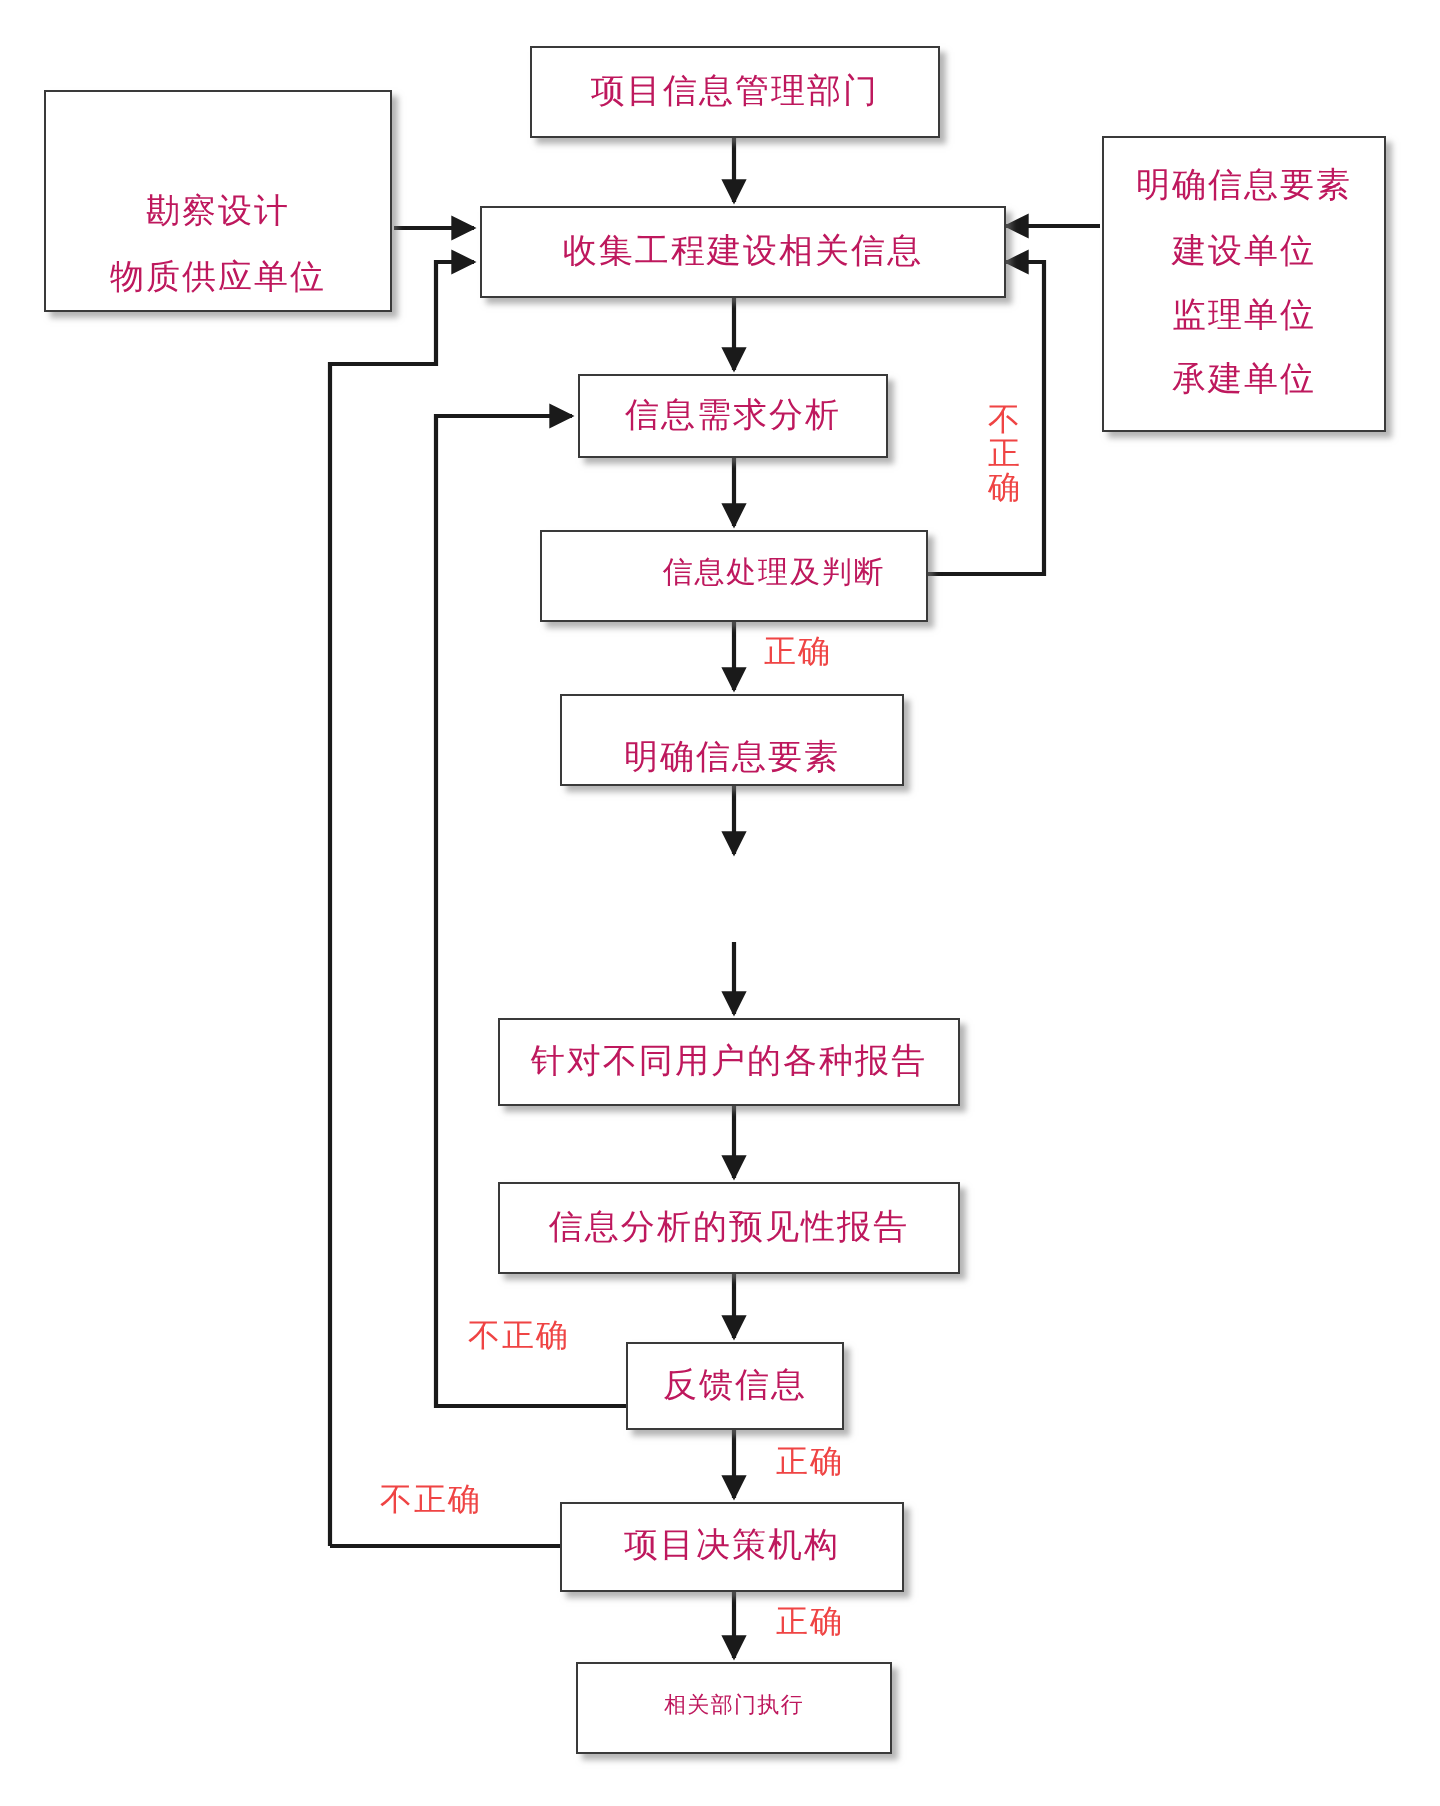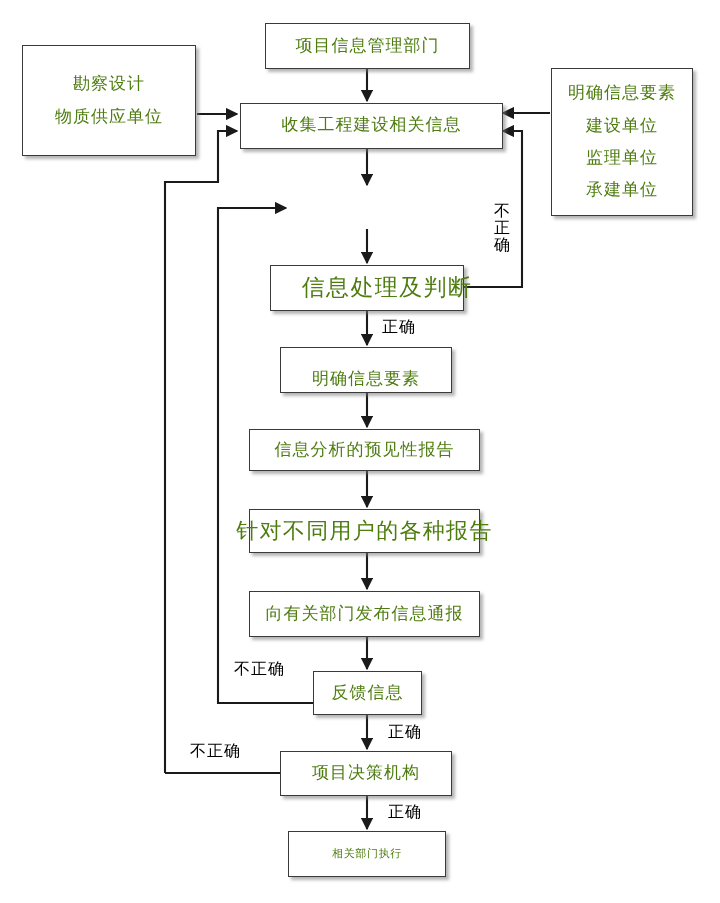--- a/index.html
+++ b/index.html
@@ -25,33 +25,33 @@
   .node {
     position: absolute;
     box-sizing: border-box;
     background: #ffffff;
     border: 1.6px solid #3a3a3a;
     box-shadow: 3px 3px 3px rgba(120,120,120,0.55);
     display: flex;
     flex-direction: column;
     align-items: center;
     justify-content: center;
-    color: #4d7c0f;
+    color: #be185d;
     z-index: 3;
   }
   .node .line {
     display: block;
     white-space: nowrap;
     letter-spacing: 0.06em;
     line-height: 1.55;
   }
   .node.multi .line { line-height: 1.9; }
   .edge-label {
     position: absolute;
-    color: #000000;
+    color: #ef4444;
     white-space: nowrap;
     letter-spacing: 0.06em;
     background: transparent;
     z-index: 4;
     line-height: 1.15;
   }
   .edge-label.vertical {
     white-space: normal;
     width: 1em;
     text-align: center;
@@ -97,59 +97,59 @@
       <path d="M 367 553 L 367 589" marker-end="url(#arrow)"></path>
 
       <path d="M 367 637 L 367 669" marker-end="url(#arrow)"></path>
 
       <path d="M 367 715 L 367 749" marker-end="url(#arrow)"></path>
 
       <path d="M 367 796 L 367 829" marker-end="url(#arrow)"></path>
     </g>
   </svg>
 
-  <div class="node multi" style="left:22px; top:45px; width:174px; height:111px; font-size:17px;">
+  <div class="node multi" style="left:22px; top:45px; width:174px; height:111px; font-size:17px;justify-content:flex-end;">
     <span class="line">勘察设计</span>
     <span class="line">物质供应单位</span>
   </div>
 
   <div class="node" style="left:265px; top:23px; width:205px; height:46px; font-size:17px;">
     <span class="line">项目信息管理部门</span>
   </div>
 
   <div class="node multi" style="left:551px; top:68px; width:142px; height:148px; font-size:17px;">
     <span class="line">明确信息要素</span>
     <span class="line">建设单位</span>
     <span class="line">监理单位</span>
     <span class="line">承建单位</span>
   </div>
 
-  <div class="node" style="left:240px; top:103px; width:263px; height:46px; font-size:17px;font-family:Liberation Mono, monospace;">
+  <div class="node" style="left:240px; top:103px; width:263px; height:46px; font-size:17px;">
     <span class="line">收集工程建设相关信息</span>
   </div>
 
+  <div class="node" style="left:289px; top:187px; width:155px; height:42px; font-size:17px;">
+    <span class="line">信息需求分析</span>
+  </div>
 
-  <div class="node" style="left:270px; top:265px; width:194px; height:46px; font-size:23px;padding-left:40px;">
+  <div class="node" style="left:270px; top:265px; width:194px; height:46px; font-size:15px;padding-left:40px;">
     <span class="line">信息处理及判断</span>
   </div>
 
   <div class="node" style="left:280px; top:347px; width:172px; height:46px; font-size:17px;justify-content:flex-end;">
     <span class="line">明确信息要素</span>
   </div>
 
-  <div class="node" style="left:249px; top:429px; width:231px; height:42px; font-size:17px;">
-    <span class="line">信息分析的预见性报告</span>
-  </div>
 
-  <div class="node" style="left:249px; top:509px; width:231px; height:44px; font-size:22px;text-align:center;">
+  <div class="node" style="left:249px; top:509px; width:231px; height:44px; font-size:17px;text-align:center;">
     <span class="line">针对不同用户的各种报告</span>
   </div>
 
   <div class="node" style="left:249px; top:591px; width:231px; height:46px; font-size:17px;">
-    <span class="line">向有关部门发布信息通报</span>
+    <span class="line">信息分析的预见性报告</span>
   </div>
 
   <div class="node" style="left:280px; top:751px; width:172px; height:45px; font-size:17px;">
     <span class="line">项目决策机构</span>
   </div>
 
   <div class="node" style="left:313px; top:671px; width:109px; height:44px; font-size:17px;">
     <span class="line">反馈信息</span>
   </div>
 

